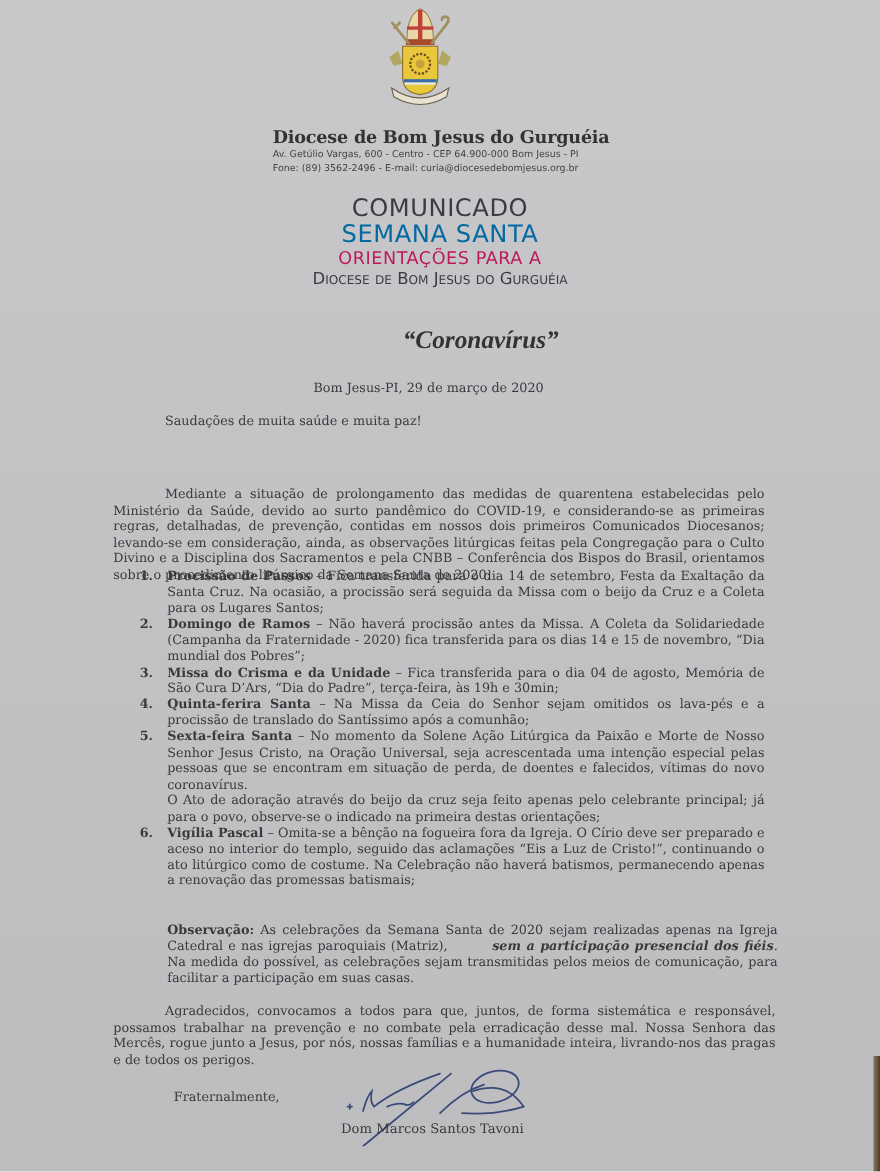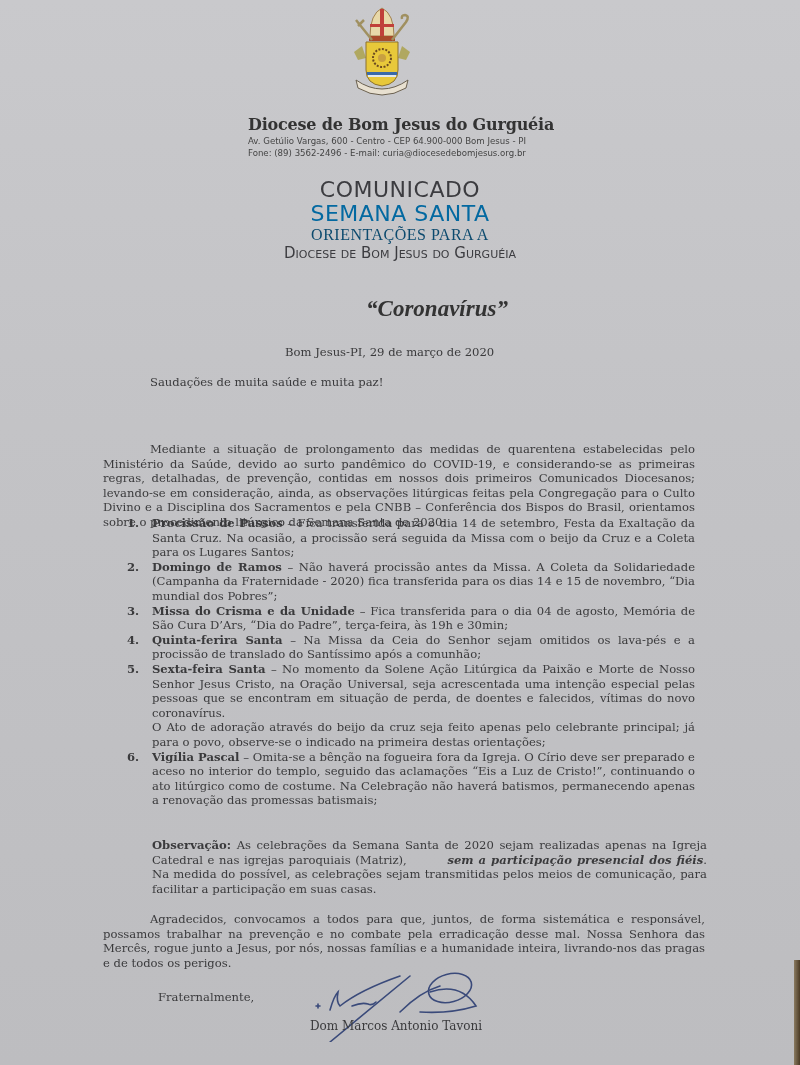--- a/index.html
+++ b/index.html
@@ -15,21 +15,21 @@
     background: linear-gradient(90deg, #8a7a60, #4a3a25);
   }
   
   .crest { position: absolute; left: 352px; top: 6px; width: 60px; height: 92px; }
   .org { position: absolute; left: 248px; top: 115px; width: 320px; }
   .org-name { font-family: "DejaVu Serif", serif; font-weight: bold; font-size: 16px; color: #333; letter-spacing: -0.2px; white-space: nowrap; }
   .org-line { font-family: "DejaVu Sans", sans-serif; font-size: 8.6px; color: #444; margin-top: 2px; white-space: nowrap; }
   .titles { position: absolute; left: 0; top: 178px; width: 800px; text-align: center; font-family: "DejaVu Sans", sans-serif; }
   .t1 { font-size: 22px; color: #3c3c40; line-height: 24px; letter-spacing: 0.5px; }
   .t2 { font-size: 22px; color: #0369a1; line-height: 24px; letter-spacing: 0.5px; }
-  .t3 { font-size: 16px; color: #0c4a6e; line-height: 18px; letter-spacing: 0.5px; font-family: Liberation Serif, serif; }
+  .t3 { font-size: 16px; color: #be185d; line-height: 18px; letter-spacing: 0.5px; }
   .t4 { font-size: 15px; color: #3c3c40; line-height: 18px; font-variant: small-caps; }
   .subtitle { position: absolute; left: 0; top: 296px; width: 800px; text-align: center; font-family: "Liberation Serif", serif; font-style: italic; font-weight: bold; font-size: 23px; color: #333; margin-left: 37px; }
   
   .text { font-size: 11.6px; line-height: 14.6px; color: #3a3a3c; }
   .date { position: absolute; left: 285px; top: 345px; }
   .greeting { position: absolute; left: 150px; top: 375px; }
   .intro { position: absolute; left: 103px; top: 406px; width: 592px; text-align: justify; text-indent: 47px; margin-top: 36px; }
   ol.items { position: absolute; left: 127px; top: 516px; width: 568px; margin: 0; padding: 0; list-style: none; }
   ol.items li { position: relative; padding-left: 25px; text-align: justify; }
   .num { position: absolute; left: 0; top: 0; font-weight: bold; }
@@ -129,16 +129,16 @@
       <path d="M26 44 l4 0 M28 42 l0 4"></path>
       <path d="M40 48 Q44 34 48 30 Q46 40 50 44 Q70 28 110 14"></path>
       <path d="M62 44 Q72 40 78 42 Q82 44 86 40"></path>
       <path d="M40 80 L120 14"></path>
       <path d="M110 50 Q130 30 150 24"></path>
       <ellipse cx="160" cy="26" rx="22" ry="14" transform="rotate(-15 160 26)"></ellipse>
       <path d="M140 30 Q170 20 186 44 Q160 52 130 50"></path>
     </g>
   </svg>
 
-  <div class="text signer">Dom Marcos Antonio Tavoni</div>
+  <div class="text signer">Dom Marcos Santos Tavoni</div>
 
   <div class="edge-right"></div>
 </div>
 
 </body></html>

